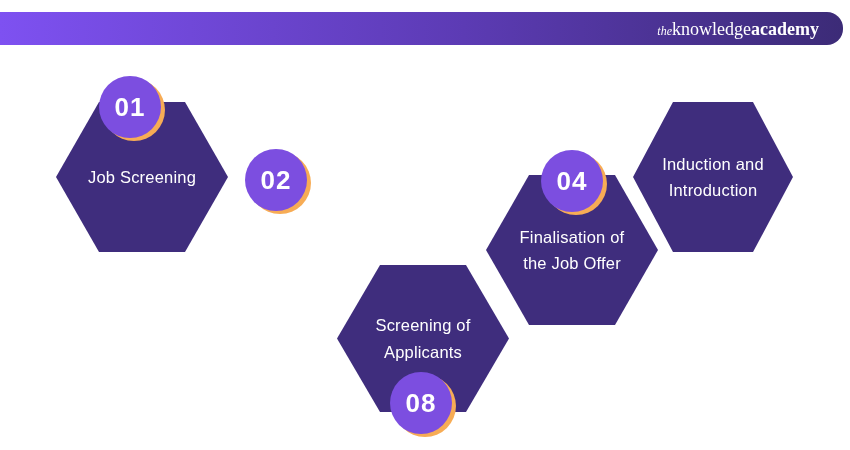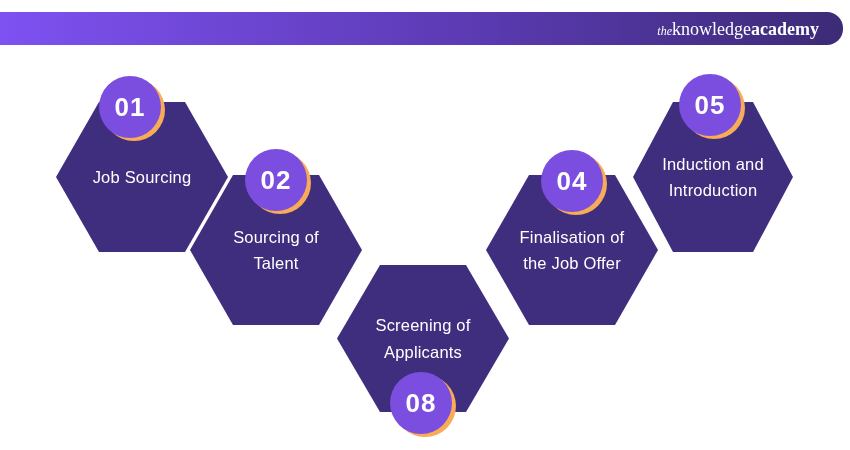--- a/index.html
+++ b/index.html
@@ -102,24 +102,21 @@
 <div class="stage">
 
   <header class="topbar">
     <div class="logo">
       <span class="logo-the">the</span><span class="logo-knowledge">knowledge</span><span class="logo-academy">academy</span>
     </div>
   </header>
 
 
   <div class="hex step-hex hex-1">
-    <div class="hex-label">Job Sourcing</div>
-  </div>
-  <div class="hex step-hex hex-2">
-    <div class="hex-label">Sourcing of Talent</div>
+    <div class="hex-label">Job Screening</div>
   </div>
   <div class="hex step-hex hex-3">
     <div class="hex-label">Screening of Applicants</div>
   </div>
   <div class="hex step-hex hex-5">
     <div class="hex-label">Induction and Introduction</div>
   </div>
   <div class="hex step-hex hex-4">
     <div class="hex-label">Finalisation of the Job Offer</div>
   </div>
@@ -129,17 +126,14 @@
   </div>
   <div class="badge badge-2">
     <span>02</span>
   </div>
   <div class="badge badge-3">
     <span>08</span>
   </div>
   <div class="badge badge-4">
     <span>04</span>
   </div>
-  <div class="badge badge-5">
-    <span>05</span>
-  </div>
 
 </div>
 
 </body></html>

